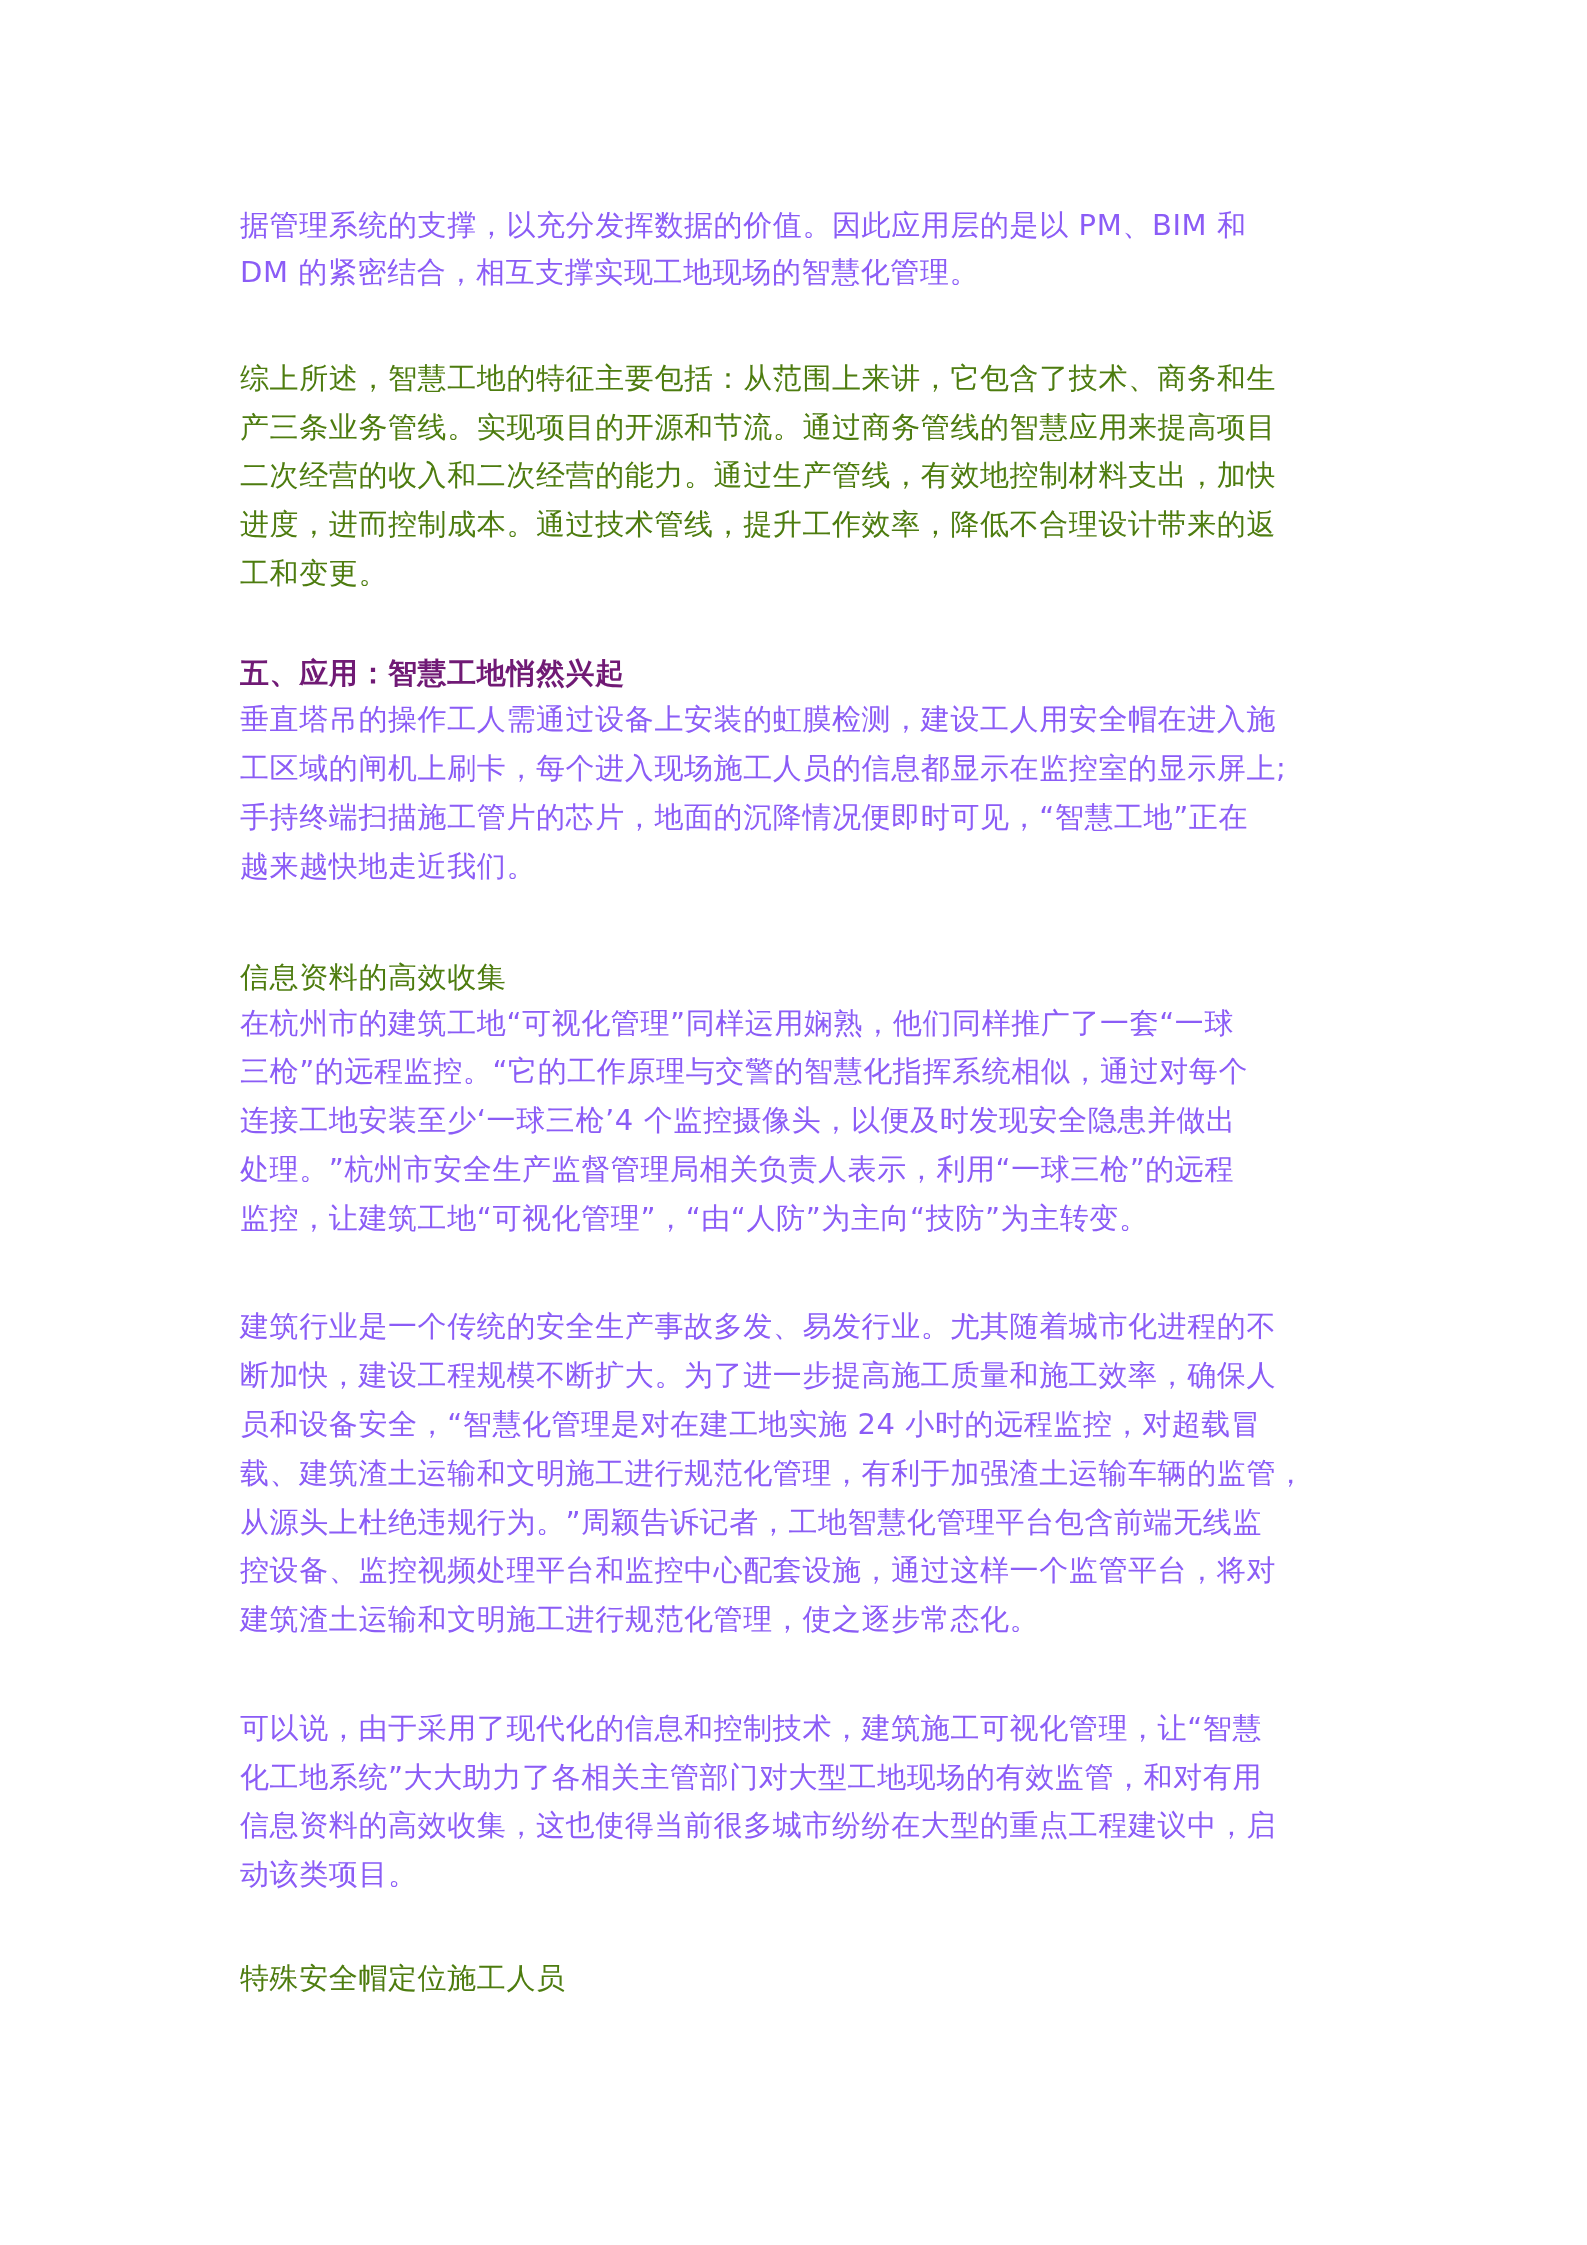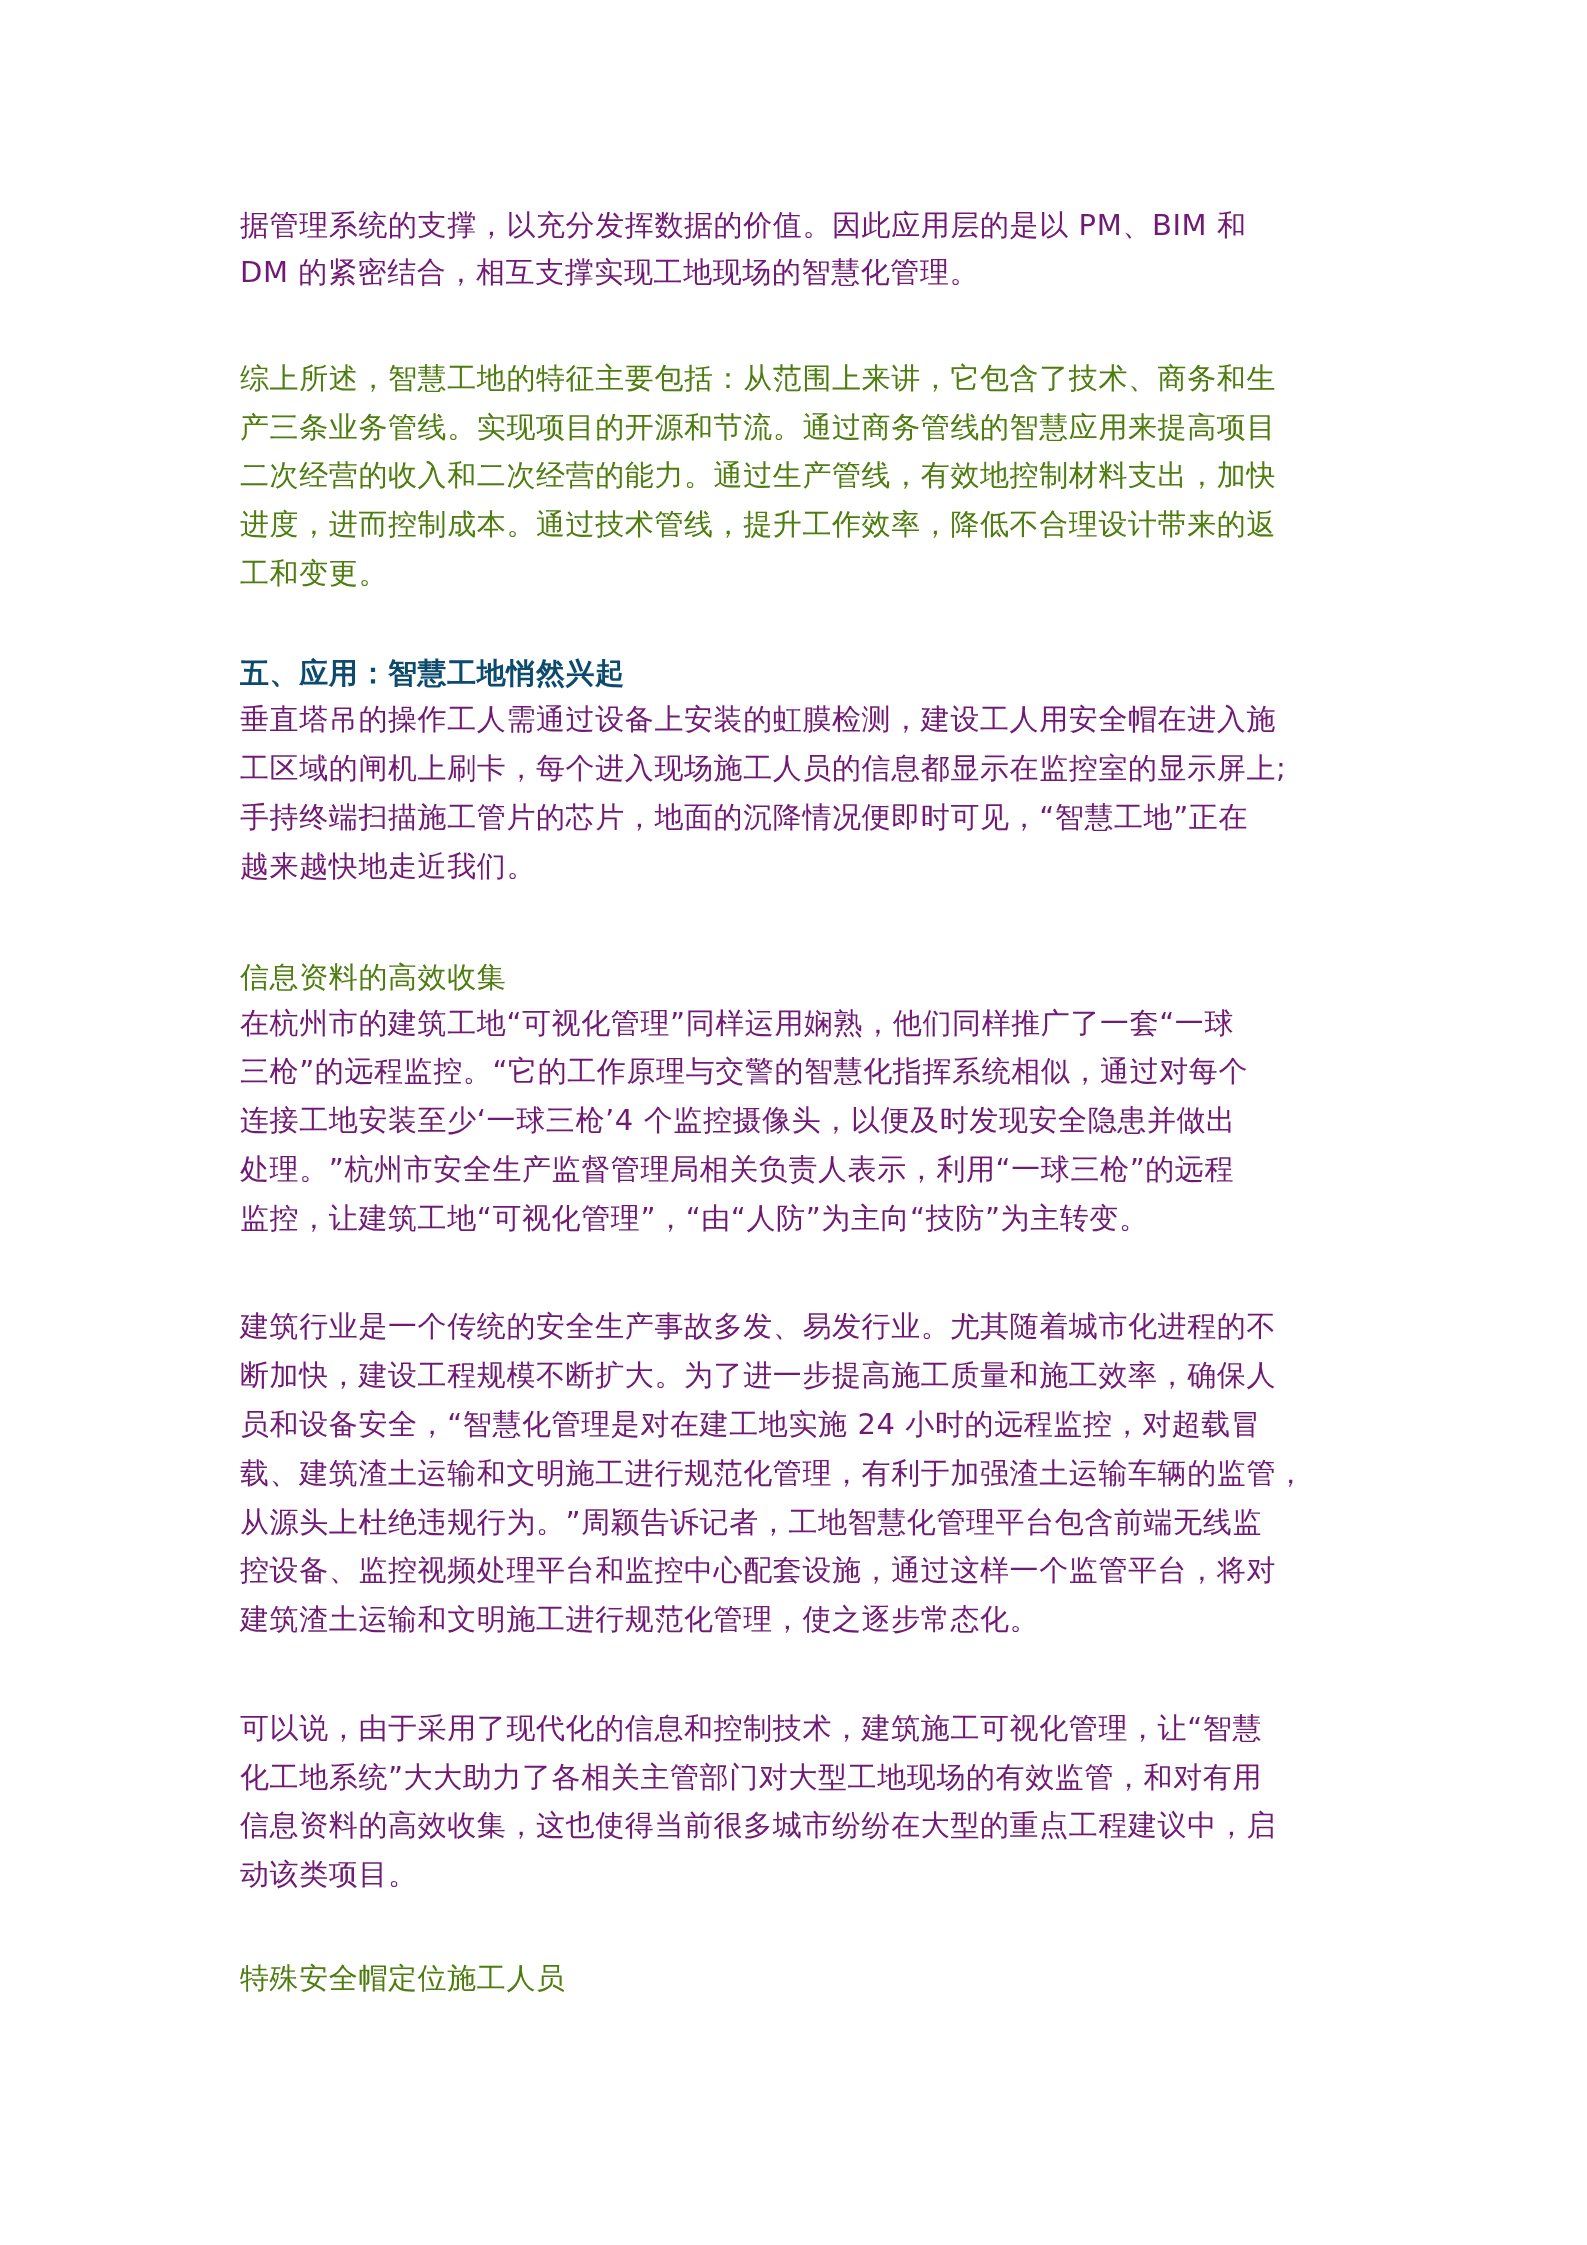--- a/index.html
+++ b/index.html
@@ -20,25 +20,25 @@
     top: 0;
     width: 1120px;
   }
   .line {
     position: absolute;
     left: 0;
     white-space: nowrap;
     font-size: 29px;
     line-height: 40px;
     height: 40px;
-    color: #701a75;
+    color: #8b5cf6;
     letter-spacing: 0.6px;
   }
   .red { color: #4d7c0f; }
-  .bold { font-weight: bold; color: #0c4a6e; }
+  .bold { font-weight: bold; color: #701a75; }
 </style>
 </head>
 <body>
 
 <div class="page">
 
   <div>
     <div class="line" style="top:205px">据管理系统的支撑，以充分发挥数据的价值。因此应用层的是以 PM、BIM 和</div>
     <div class="line" style="top:252px">DM 的紧密结合，相互支撑实现工地现场的智慧化管理。</div>
   </div>

